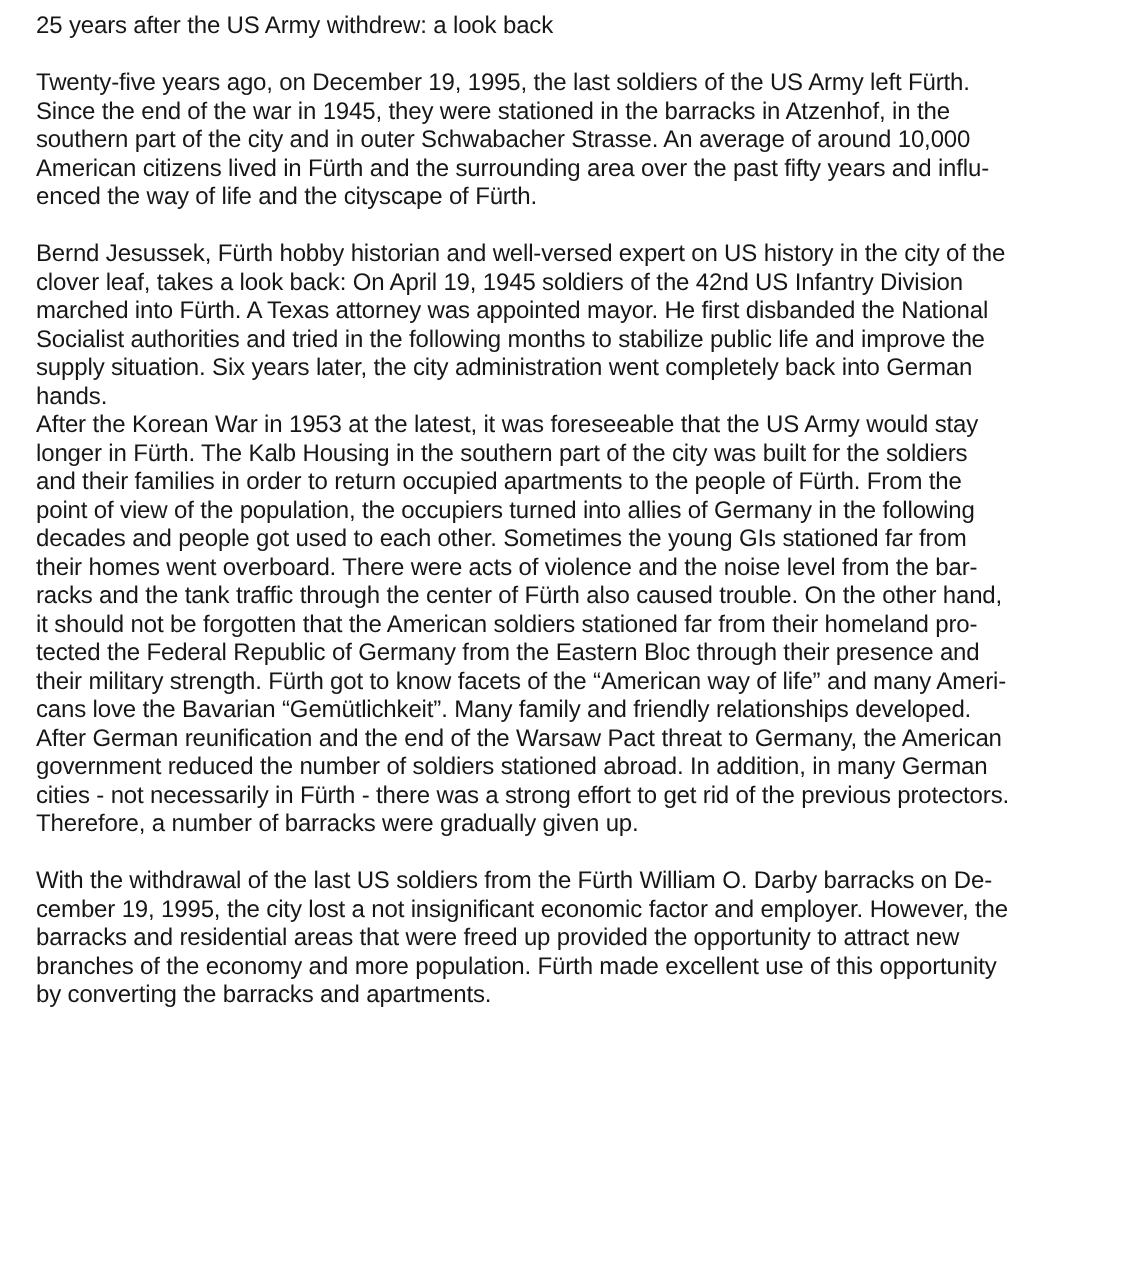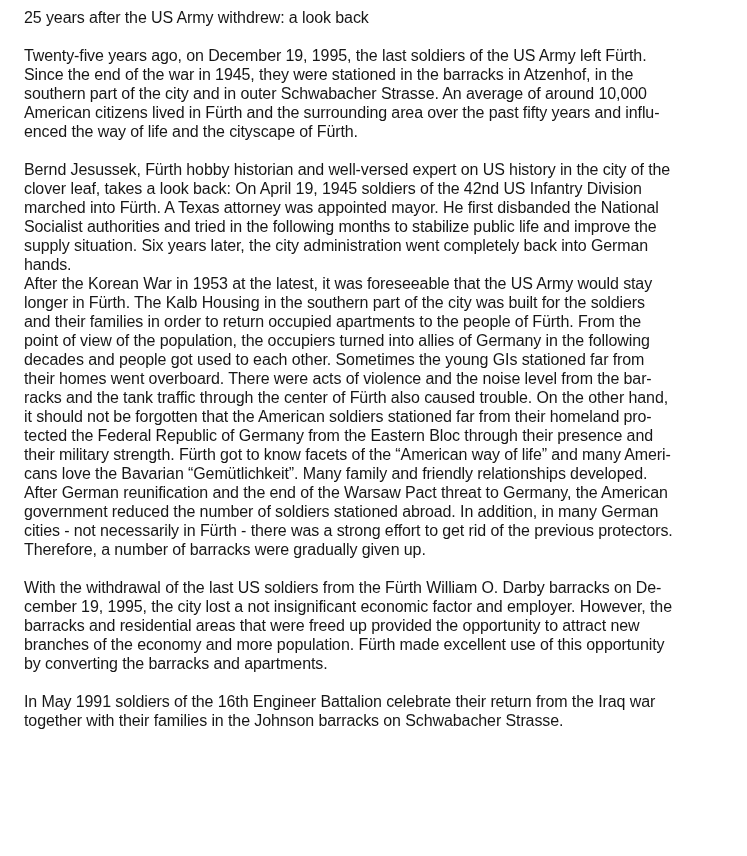--- a/index.html
+++ b/index.html
@@ -64,15 +64,13 @@
 cities - not necessarily in Fürth - there was a strong effort to get rid of the previous protectors.
 Therefore, a number of barracks were gradually given up.</p>
 
   <p class="text-block">With the withdrawal of the last US soldiers from the Fürth William O. Darby barracks on De-
 cember 19, 1995, the city lost a not insignificant economic factor and employer. However, the
 barracks and residential areas that were freed up provided the opportunity to attract new
 branches of the economy and more population. Fürth made excellent use of this opportunity
 by converting the barracks and apartments.</p>
 
 
-  <p class="text-block">In May 1991 soldiers of the 16th Engineer Battalion celebrate their return from the Iraq war
-together with their families in the Johnson barracks on Schwabacher Strasse.</p>
 </div>
 
 </body></html>

